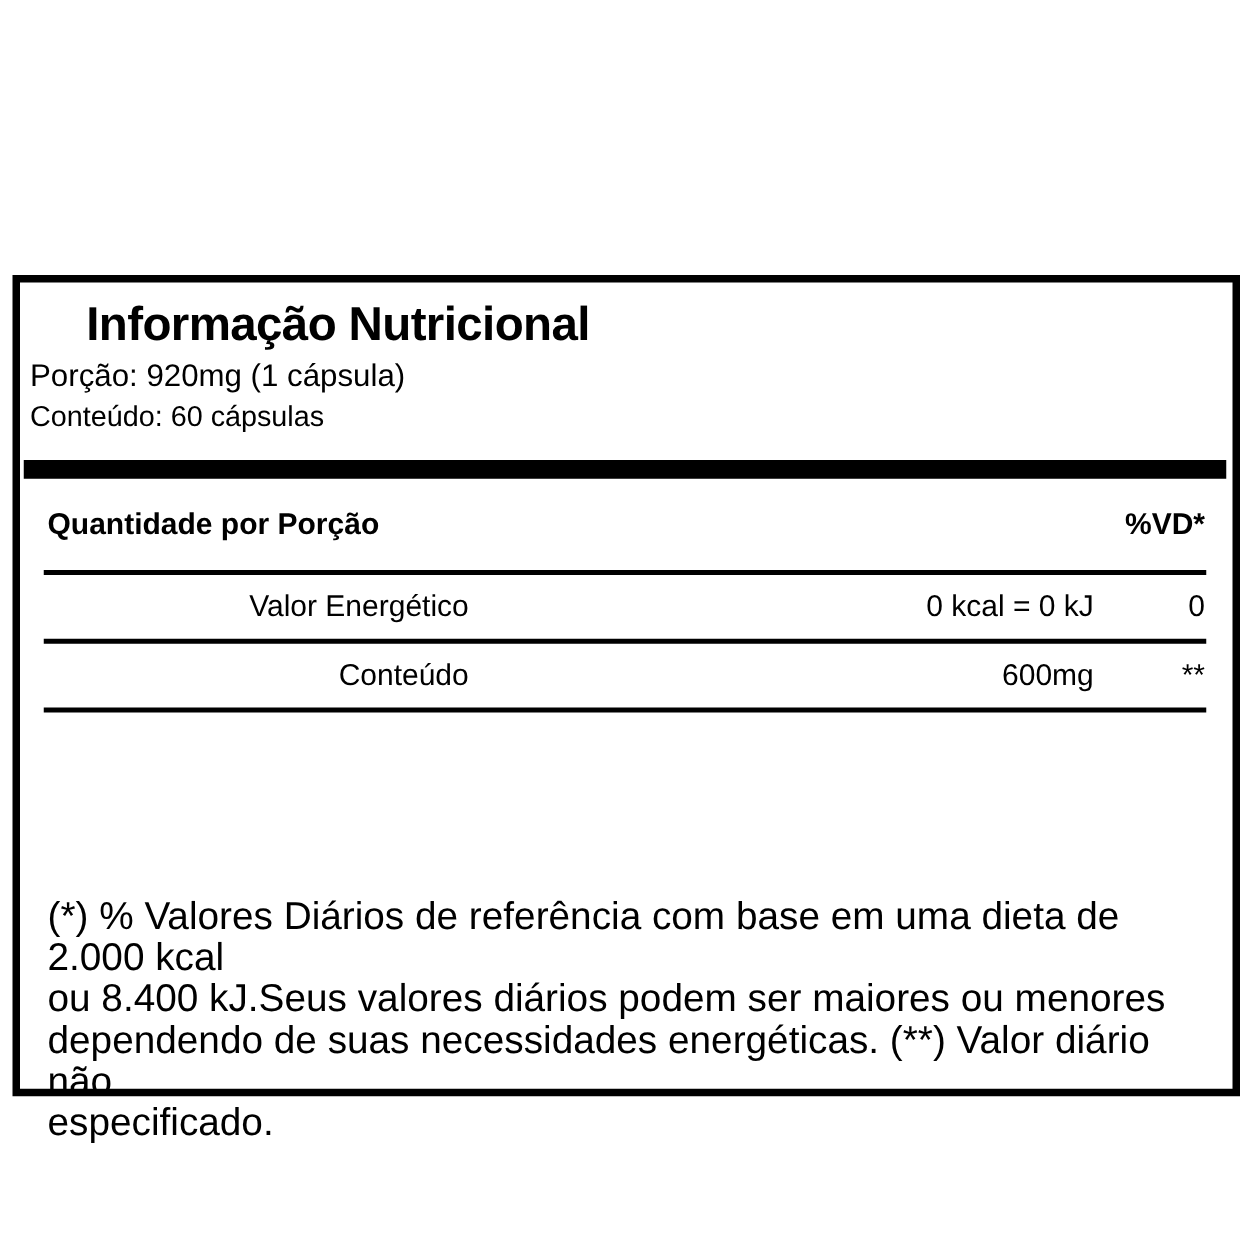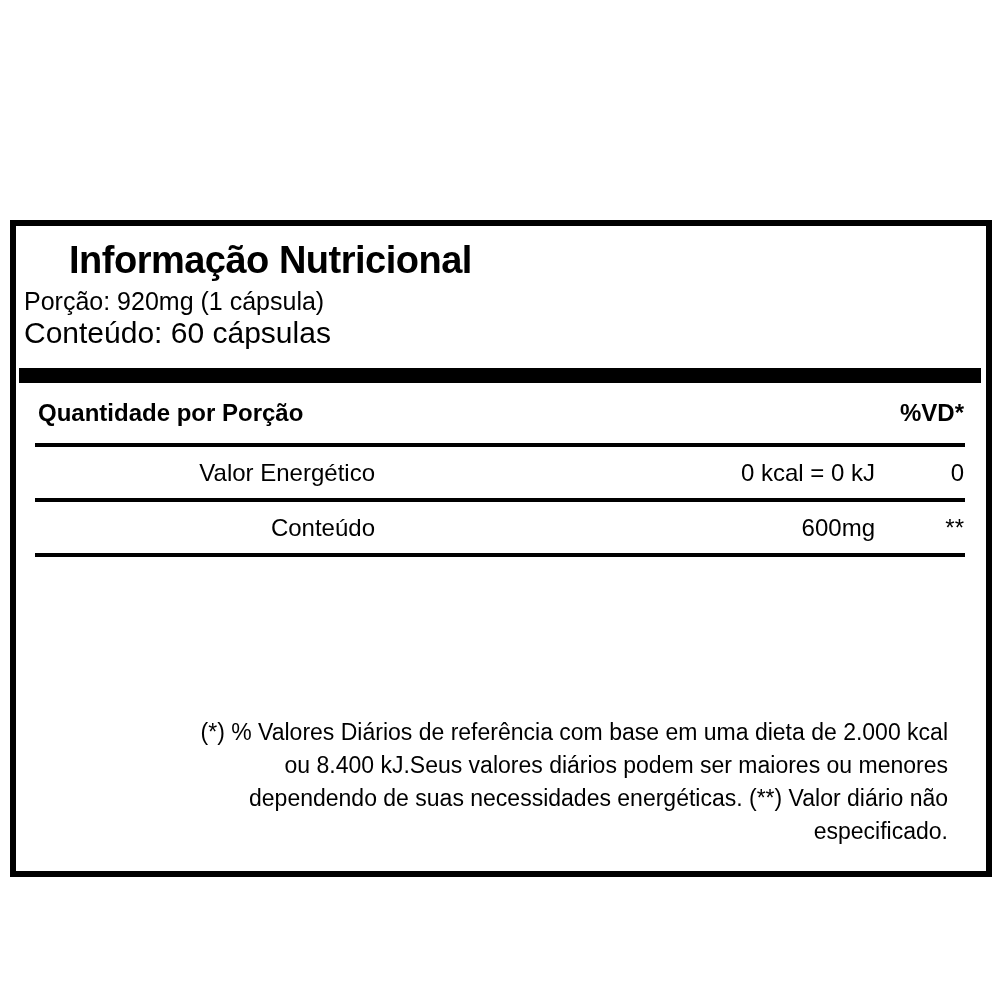--- a/index.html
+++ b/index.html
@@ -38,40 +38,40 @@
     left: 8px;
     top: 60px;
     font-size: 25px;
     line-height: 30px;
     white-space: nowrap;
   }
   .contents-line {
     position: absolute;
     left: 8px;
     top: 92px;
-    font-size: 30px;
+    font-size: 23px;
     line-height: 30px;
     white-space: nowrap;
   }
   .thick-bar {
     position: absolute;
     left: 3px;
     top: 142px;
     width: 962px;
     height: 15px;
     background: #000000;
   }
   .nutrition-table {
     position: absolute;
     left: 19px;
     top: 157px;
     width: 930px;
   }
   .header-row {
-    height: 60px;
+    height: 73px;
     display: flex;
     align-items: center;
     justify-content: space-between;
     font-size: 24px;
     font-weight: bold;
   }
   .header-row .left { padding-left: 3px; }
   .header-row .right { padding-right: 1px; }
   .row-divider {
     height: 4px;
@@ -94,24 +94,23 @@
     width: 900px;
     font-size: 23px;
     line-height: 33px;
     white-space: pre-line;
   }
   .footnote-paragraph {
     position: absolute;
     left: 22px;
     top: 490px;
     width: 910px;
-    font-size: 23px;
+    font-size: 31px;
     line-height: 33px;
     white-space: pre-line;
-    text-align: right;
   }
 </style>
 </head>
 <body>
 
 <div class="label-box">
 
   <div class="title">Informação Nutricional</div>
 
   <div class="serving-line">Porção: 920mg (1 cápsula)</div>

